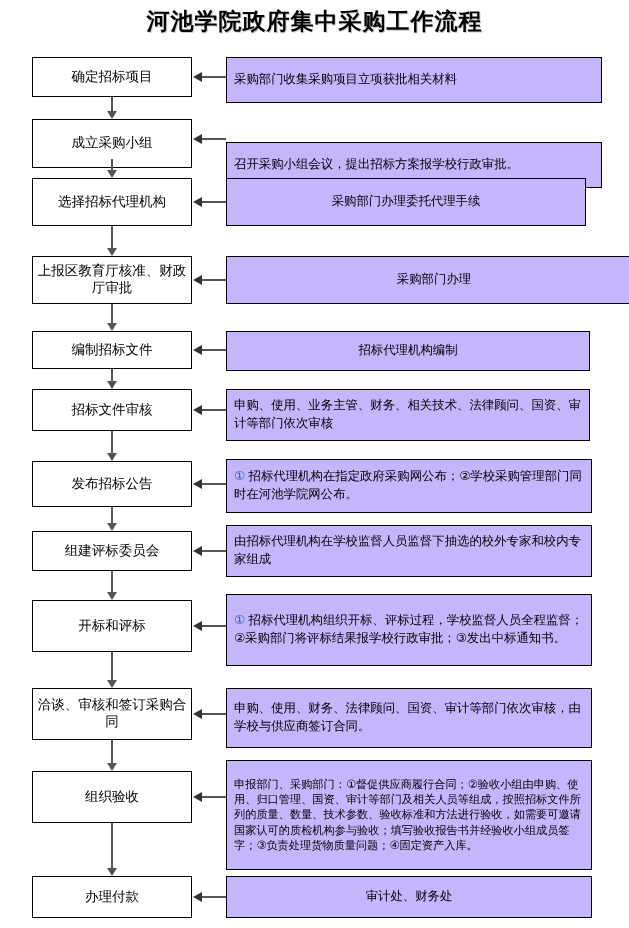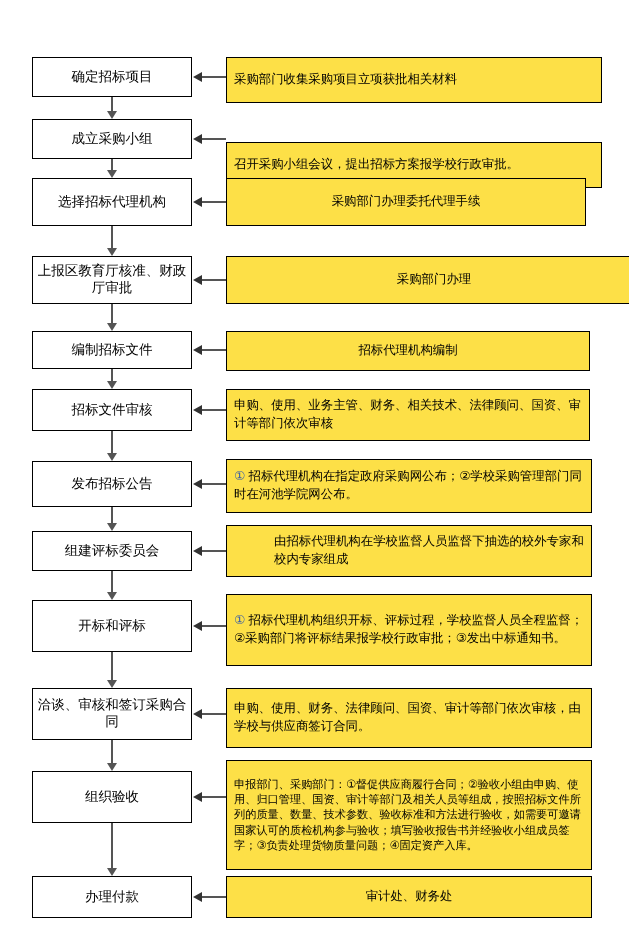--- a/index.html
+++ b/index.html
@@ -22,21 +22,21 @@
     position:absolute;box-sizing:border-box;
     border:1.4px solid #000;background:#fff;
     display:flex;align-items:center;justify-content:center;
     text-align:center;line-height:1.25;
     font-size:13.5px;
   }
   .node .lbl{display:block;padding:0 4px;}
 
   .desc{
     position:absolute;box-sizing:border-box;
-    border:1.2px solid #000;background:#fde047;
+    border:1.2px solid #000;background:#c4b5fd;
     display:flex;align-items:center;
     font-size:12.4px;line-height:1.42;
   }
   .desc.center{justify-content:center;text-align:center;}
   .desc.left{justify-content:flex-start;text-align:left;}
   .desc .txt{display:block;padding:0 7px;}
   .desc.small .txt{font-size:11.2px;line-height:1.36;}
 
   .circnum{color:#3a5fa8;}
 
@@ -51,31 +51,32 @@
   .hhead{
     position:absolute;width:0;height:0;
     border-top:5.5px solid transparent;border-bottom:5.5px solid transparent;
     border-right:9px solid #333;
   }
 </style>
 </head>
 <body>
 
 <div id="chart">
+  <div class="title">河池学院政府集中采购工作流程</div>
 <div class="node" style="left: 32px; top: 57px; width: 160px; height: 40px;">
       <span class="lbl">确定招标项目</span>
     </div>
     <div class="desc left" style="left: 226px; top: 57px; width: 376px; height: 46px;">
       <span class="txt">采购部门收集采购项目立项获批相关材料</span>
     </div>
     <div class="hline" style="left: 201px; top: 76.2px; width: 25px;"></div>
     <div class="hhead" style="left: 193px; top: 71.5px;"></div>
     <div class="vline" style="left: 111.2px; top: 97px; height: 15px;"></div>
     <div class="vhead" style="left: 107px; top: 111px;"></div>
-    <div class="node" style="left: 32px; top: 119px; width: 160px; height: 40px;">
+    <div class="node" style="left: 32px; top: 119px; width: 160px; height: 49px;">
       <span class="lbl">成立采购小组</span>
     </div>
     <div class="desc left" style="left: 226px; top: 119px; width: 376px; height: 46px; margin-top: 23px;">
       <span class="txt">召开采购小组会议，提出招标方案报学校行政审批。</span>
     </div>
     <div class="hline" style="left: 201px; top: 138.2px; width: 25px;"></div>
     <div class="hhead" style="left: 193px; top: 133.5px;"></div>
     <div class="vline" style="left: 111.2px; top: 159px; height: 12px;"></div>
     <div class="vhead" style="left: 107px; top: 170px;"></div>
     <div class="node" style="left: 32px; top: 178px; width: 160px; height: 48px;">
@@ -124,21 +125,21 @@
     <div class="desc left" style="left: 226px; top: 459px; width: 366px; height: 54px;">
       <span class="txt"><span class="circnum">①</span><span> 招标代理机构在指定政府采购网公布；②学校采购管理部门同时在河池学院网公布。</span></span>
     </div>
     <div class="hline" style="left: 201px; top: 483.2px; width: 25px;"></div>
     <div class="hhead" style="left: 193px; top: 478.5px;"></div>
     <div class="vline" style="left: 111.2px; top: 507px; height: 17px;"></div>
     <div class="vhead" style="left: 107px; top: 523px;"></div>
     <div class="node" style="left: 32px; top: 531px; width: 160px; height: 40px;">
       <span class="lbl">组建评标委员会</span>
     </div>
-    <div class="desc left" style="left: 226px; top: 525px; width: 366px; height: 52px; padding-left: 40px;">
+    <div class="desc left" style="left: 226px; top: 525px; width: 366px; height: 52px;">
       <span class="txt">由招标代理机构在学校监督人员监督下抽选的校外专家和校内专家组成</span>
     </div>
     <div class="hline" style="left: 201px; top: 550.2px; width: 25px;"></div>
     <div class="hhead" style="left: 193px; top: 545.5px;"></div>
     <div class="vline" style="left: 111.2px; top: 571px; height: 22px;"></div>
     <div class="vhead" style="left: 107px; top: 592px;"></div>
     <div class="node" style="left: 32px; top: 600px; width: 160px; height: 52px;">
       <span class="lbl">开标和评标</span>
     </div>
     <div class="desc left" style="left: 226px; top: 594px; width: 366px; height: 72px;">

